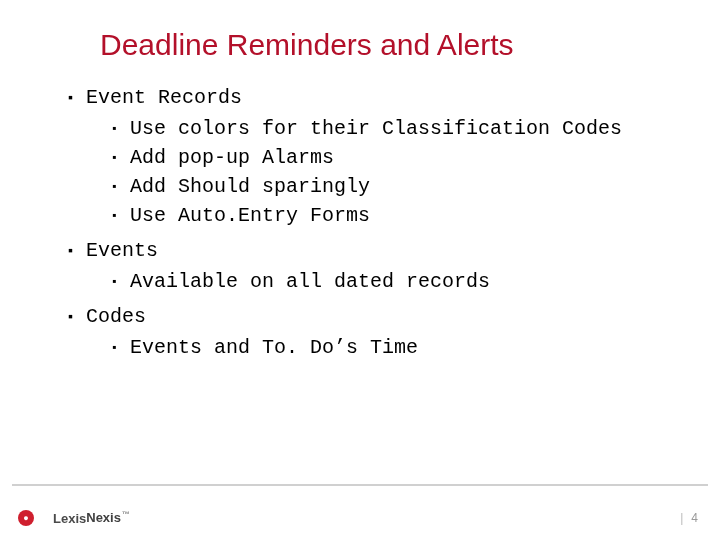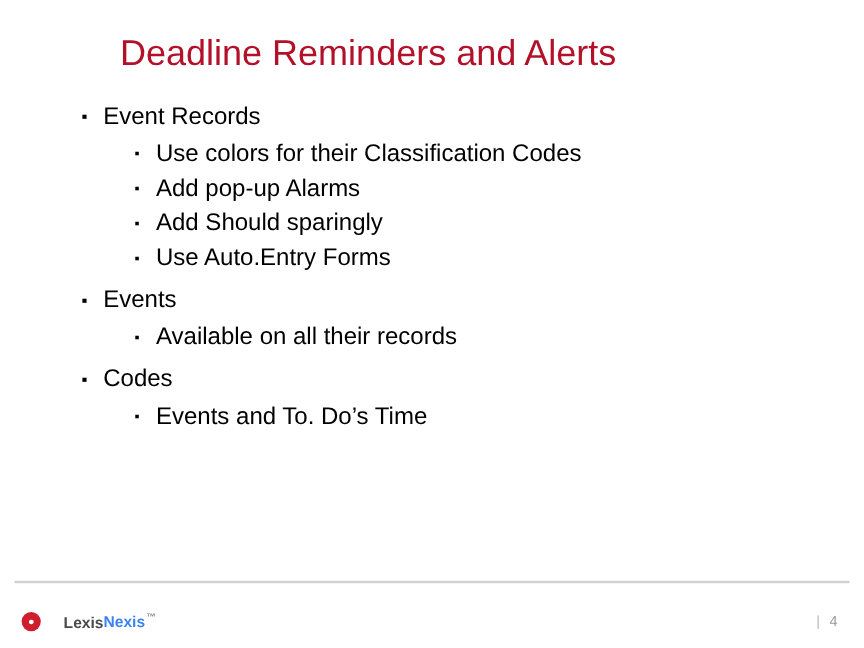--- a/index.html
+++ b/index.html
@@ -45,20 +45,21 @@
     font-size: 14px;
     line-height: 26px;
     color: #000;
   }
   .lvl2 .bullet {
     font-size: 12px;
     line-height: 26px;
   }
   .txt {
     flex: 1;
+    font-family: Liberation Mono, monospace;
   }
   .rule {
     position: absolute;
     left: 12px;
     right: 12px;
     bottom: 54px;
     height: 2px;
     background: #d0d0d0;
   }
   .footer {
@@ -88,21 +89,21 @@
     color: #fff;
     font-size: 9px;
     font-weight: bold;
   }
   .logo-text {
     color: #555;
     font-weight: 600;
     font-size: 13px;
   }
   .logo-text .lex { color: #4a4a4a; padding-left: 15px; }
-  .logo-text .nex { color: #3b82f6; }
+  .logo-text .nex { color: #404040; }
   .logo-tm {
     font-size: 8px;
     color: #888;
     vertical-align: super;
     margin-left: 1px;
   }
   .footer-center {
     position: absolute;
     left: 0;
     right: 0;
@@ -150,21 +151,21 @@
       <span class="bullet">▪</span>
       <span class="txt">Use Auto.Entry Forms</span>
     </div>
 
     <div class="lvl1">
       <span class="bullet">▪</span>
       <span class="txt">Events</span>
     </div>
     <div class="lvl2">
       <span class="bullet">▪</span>
-      <span class="txt">Available on all their records</span>
+      <span class="txt">Available on all dated records</span>
     </div>
 
     <div class="lvl1">
       <span class="bullet">▪</span>
       <span class="txt">Codes</span>
     </div>
     <div class="lvl2">
       <span class="bullet">▪</span>
       <span class="txt">Events and To. Do’s Time</span>
     </div>

